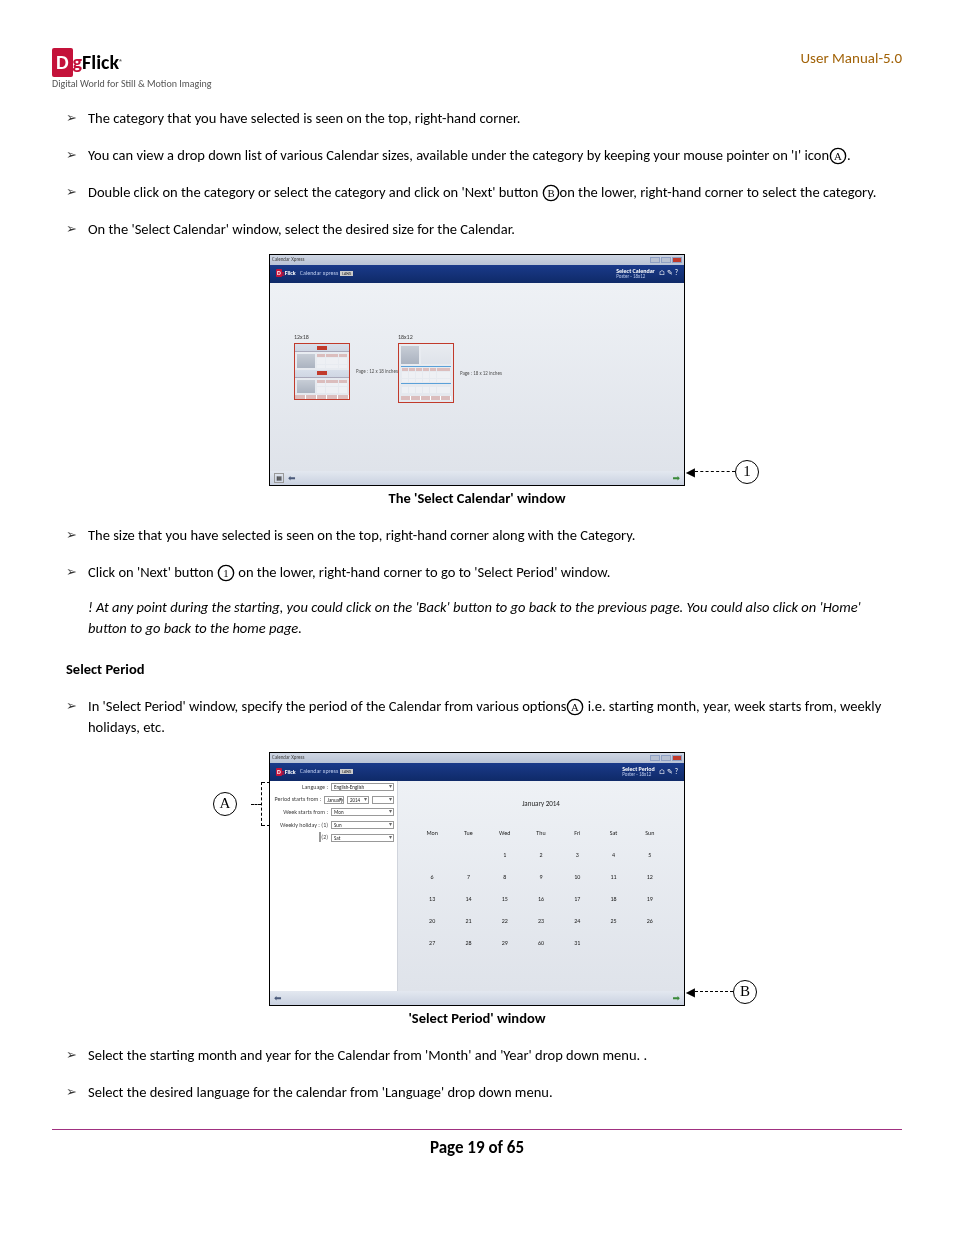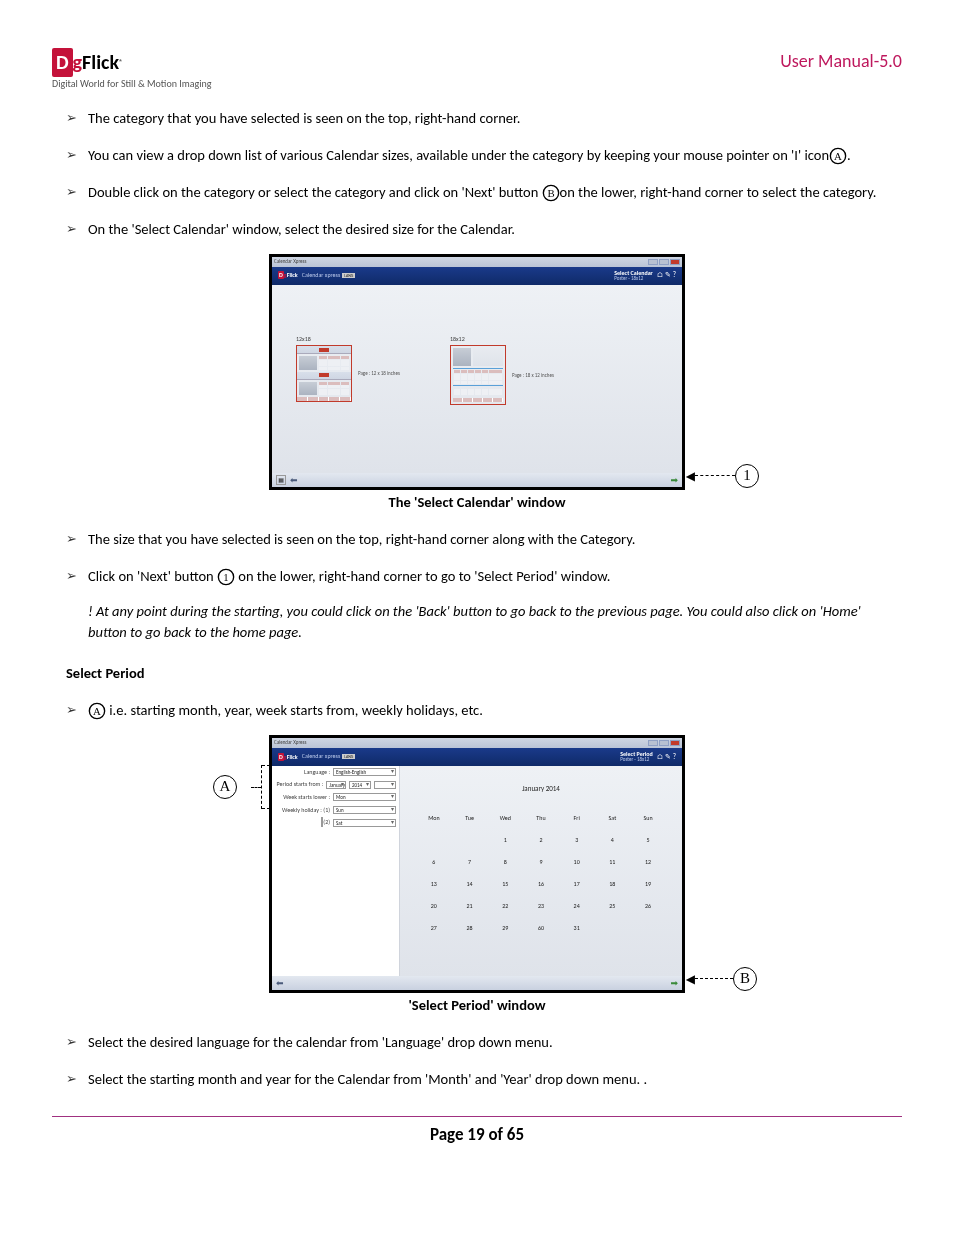--- a/index.html
+++ b/index.html
@@ -13,41 +13,41 @@
     padding: 48px 52px 30px 52px;
     line-height: 1.45;
   }
   .header-row { display: flex; justify-content: space-between; align-items: flex-start; margin-bottom: 12px; }
   .logo-block { display: flex; flex-direction: column; }
   .logo-text { display: inline-flex; align-items: center; }
   .logo-d { background: #c4123a; color: #fff; font-weight: bold; font-size: 20px; padding: 0 4px; border-radius: 2px; }
   .logo-g { color: #c4123a; font-weight: bold; font-size: 20px; }
   .logo-flick { color: #000; font-weight: bold; font-size: 20px; }
   .logo-sub { font-size: 10px; color: #555; }
-  .version { color: #be185d; font-size: 18px; }
+  .version { color: #a16207; font-size: 15px; }
   ul.bullets { list-style: none; padding-left: 14px; }
   ul.bullets > li { position: relative; padding-left: 22px; margin: 16px 0 14px 0; }
   ul.bullets > li::before { content: "➢"; position: absolute; left: 0; top: 1px; font-size: 13px; color: #333; }
   .circ { display: inline-flex; vertical-align: middle; }
   .circ svg { width: 18px; height: 18px; }
   .fig-wrap { display: flex; justify-content: center; align-items: center; position: relative; margin: 6px 0 2px 0; }
   .fig { position: relative; }
   .caption { text-align: center; font-weight: bold; margin-top: 2px; margin-bottom: 12px; }
   .note { font-style: italic; margin: 10px 0 20px 36px; }
   .section { font-weight: bold; margin: 12px 0 10px 14px; }
   .annot { position: absolute; display: flex; align-items: center; }
   .annot .dash { border-top: 1px dashed #000; height: 0; }
   .annot .circ-label { width: 24px; height: 24px; border: 1.5px solid #000; border-radius: 50%; display: flex; align-items: center; justify-content: center; font-family: 'Times New Roman', serif; font-size: 15px; }
   .annot .arrowhead { font-size: 12px; line-height: 1; }
   .bracket { position: absolute; border-left: 1px dashed #000; }
   .bracket .top, .bracket .bot { position: absolute; width: 8px; border-top: 1px dashed #000; left: 0; }
   .bracket-mid { position: absolute; width: 10px; border-top: 1px dashed #000; }
 
   
-  .winshot { border: 3px solid #000000; background: #701a75; position: relative; font-size: 7px; color: #222; }
+  .winshot { border: 1px solid #000000; background: #701a75; position: relative; font-size: 7px; color: #222; }
   .titlebar { height: 10px; background: linear-gradient(#cfd6e3,#bac4d6); display: flex; align-items: center; justify-content: space-between; padding: 0 2px; }
   .titlebar .t-left { font-size: 5px; color: #444; }
   .winbtns { display: flex; gap: 1px; }
   .winbtn { width: 10px; height: 6px; background: #b8c1d2; border: 0.5px solid #8fa0c4; }
   .winbtn.close { background: #c13a2b; }
   .brandbar { height: 18px; background: linear-gradient(#1a3a8a,#0f2a68); display: flex; align-items: center; justify-content: space-between; padding: 0 6px; color: #fff; }
   .brand-left { display: flex; align-items: center; gap: 4px; }
   .brand-logo .d { background:#c4123a; color:#fff; font-weight:bold; font-size:6px; padding:0 1px; border-radius:1px;}
   .brand-logo .g { color:#c4123a; font-weight:bold; font-size:6px;}
   .brand-logo .rest { color:#fff; font-weight:bold; font-size:6px;}
@@ -57,21 +57,21 @@
   .brand-right .main { font-weight: bold; }
   .brand-right .sub { color: #b8c7ea; font-size: 5px; }
   .brand-icons { display: inline-flex; gap: 2px; margin-left: 4px; font-size: 7px; }
   .workarea { background: linear-gradient(#eef1f5,#dfe3ea); }
   .bottombar { height: 14px; background: linear-gradient(#e3e8f0,#c9d1e0); display: flex; align-items: center; justify-content: space-between; padding: 0 4px; }
   .arrow-btn { font-size: 9px; color: #4a5a7a; }
   .arrow-btn.green { color: #3a8a3a; }
   .iconsq { width: 10px; height: 10px; border: 1px solid #999; display:inline-block; font-size:6px; text-align:center; line-height:9px; }
 
   
-  .sc-work { display: flex; gap: 50px; padding: 50px 24px 40px 24px; height: 188px; }
+  .sc-work { display: flex; padding: 50px 24px 40px 24px; height: 188px; }
   .sc-card { display: flex; flex-direction: column; }
   .sc-label { font-size: 6px; color: #444; margin-bottom: 2px; }
   .sc-row { display: flex; align-items: center; gap: 6px; }
   .sc-frame { border: 0.5px solid #c13a2b; }
   .sc-page { font-size: 5px; color: #555; }
   .thumb-grid { display: flex; flex-direction: column; }
   .thumb-top { height: 8px; background: linear-gradient(#d8dfea,#cfd6e3); border-bottom: 0.5px solid #aab; display:flex; align-items:center; justify-content:center; }
   .thumb-top .m { width: 10px; height:4px; background:#c13a2b; }
   .thumb-body { display: flex; gap: 2px; padding: 2px; }
   .thumb-left { width: 18px; background: linear-gradient(#c7cdd6,#abb3c0); }
@@ -358,21 +358,21 @@
       </span><span> on the lower, right-hand corner to go to 'Select Period' window.</span>
   </li>
 </ul>
 
 <p class="note">! At any point during the starting, you could click on the 'Back' button to go back to the previous page. You could also click on 'Home' button to go back to the home page.</p>
 
 <p class="section">Select Period</p>
 
 <ul class="bullets">
   <li>
-    <span class="circ">
+    <span>In 'Select Period' window, specify the period of the Calendar from various options</span><span class="circ">
         <svg viewBox="0 0 20 20">
           <circle cx="10" cy="10" r="8.5" fill="none" stroke="#000" stroke-width="1.5"></circle>
           <text x="10" y="14" text-anchor="middle" font-family="Times New Roman" font-size="12">A</text>
         </svg>
       </span><span> i.e. starting month, year, week starts from, weekly holidays, etc.</span>
   </li>
 </ul>
 
 <div class="fig-wrap">
   <div class="fig">
@@ -408,21 +408,21 @@
               <span class="lbl">Language :</span>
               <span class="dd">English-English</span>
             </div>
           <div class="sp-row">
               <span class="lbl">Period starts from :</span>
               <span class="dd">January</span>
               <span class="dd sm">2014</span>
               <span class="dd sm"></span>
             </div>
           <div class="sp-row">
-              <span class="lbl">Week starts lower :</span>
+              <span class="lbl">Week starts from :</span>
               <span class="dd">Mon</span>
             </div>
           <div class="sp-row">
               <span class="lbl">Weekly holiday : (1)</span>
               <span class="dd">Sun</span>
             </div>
           <div class="sp-row">
               <span class="lbl" style="text-align:right;padding-right:0;"><span class="cbx"></span> <span>(2)</span></span>
               <span class="dd">Sat</span>
             </div>
@@ -510,20 +510,20 @@
     <div class="annot" style="right:-72px; bottom:2px;">
       <span class="arrowhead">◀</span>
       <span class="dash" style="width:38px;"></span>
       <span class="circ-label">B</span>
     </div>
   </div>
 </div>
 <div class="caption">'Select Period' window</div>
 
 <ul class="bullets">
+  <li><span>Select the starting month and year for the Calendar from 'Month' and 'Year' drop down menu. .</span></li>
   <li><span>Select the desired language for the calendar from 'Language' drop down menu.</span></li>
-  <li><span>Select the starting month and year for the Calendar from 'Month' and 'Year' drop down menu. .</span></li>
 </ul>
 
 <hr class="footer-rule">
 <div class="footer">
   <b><span>Page </span><span>19</span><span> of </span><span>65</span></b>
 </div>
 
 </body></html>

